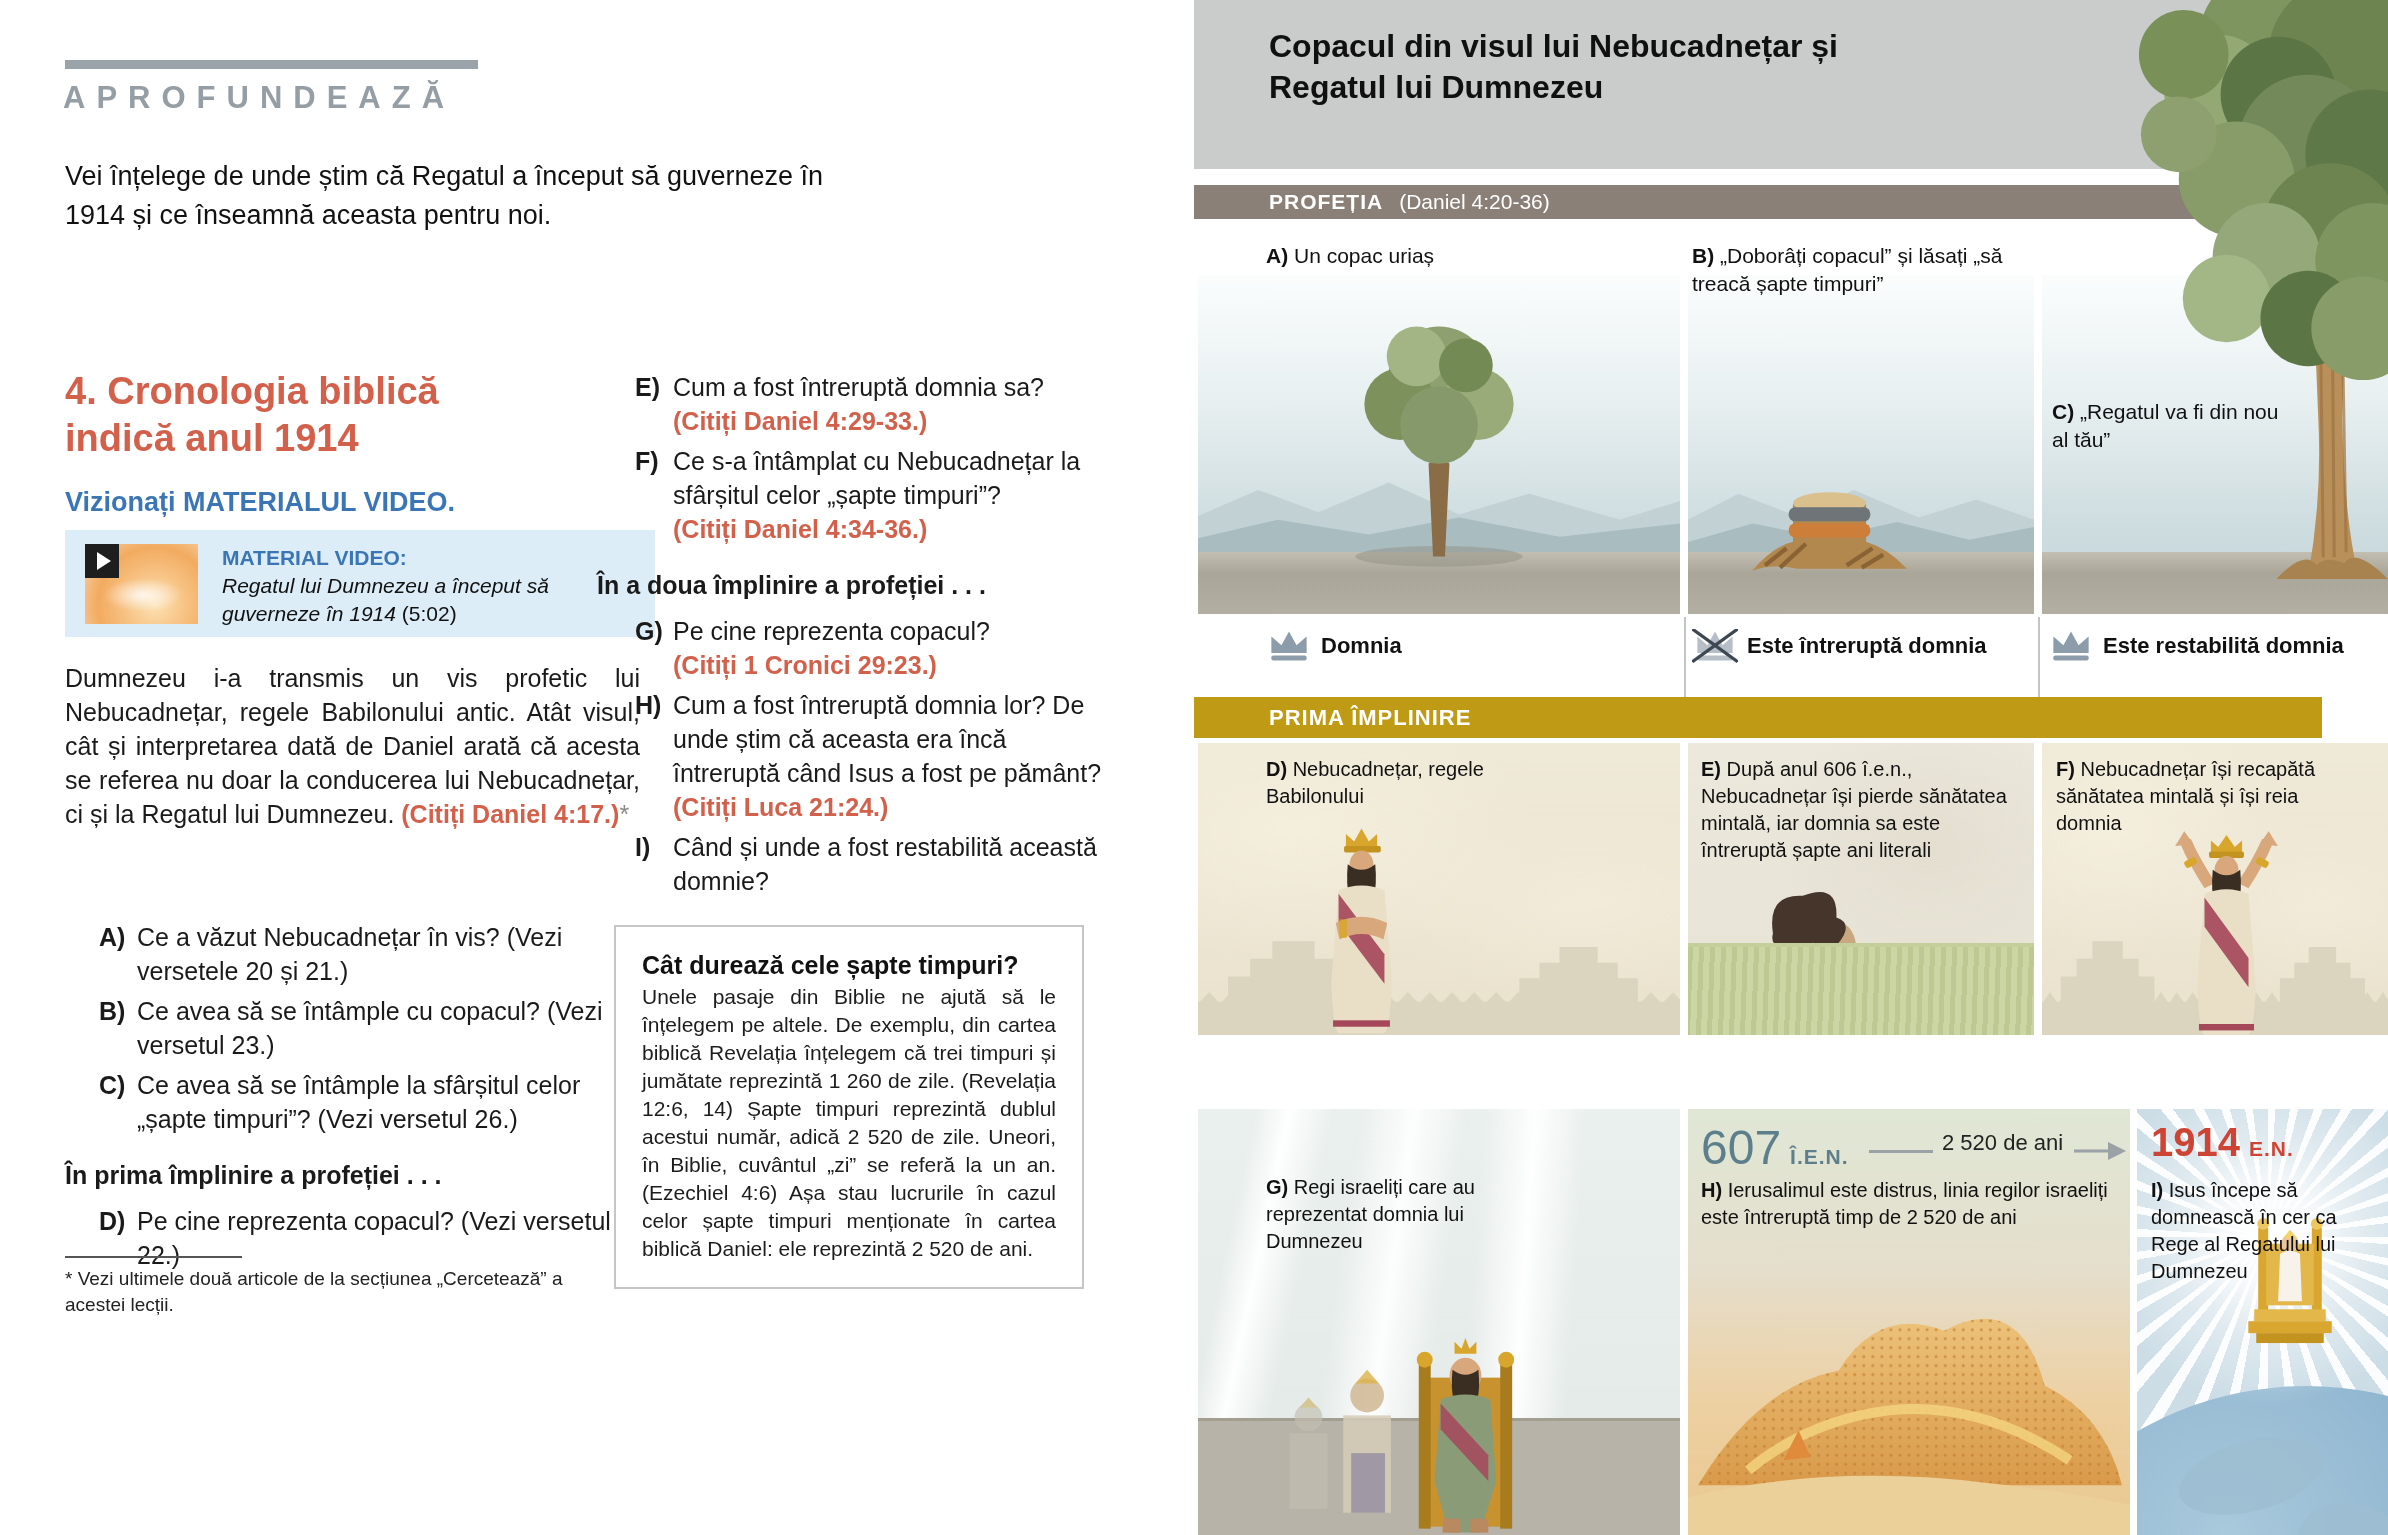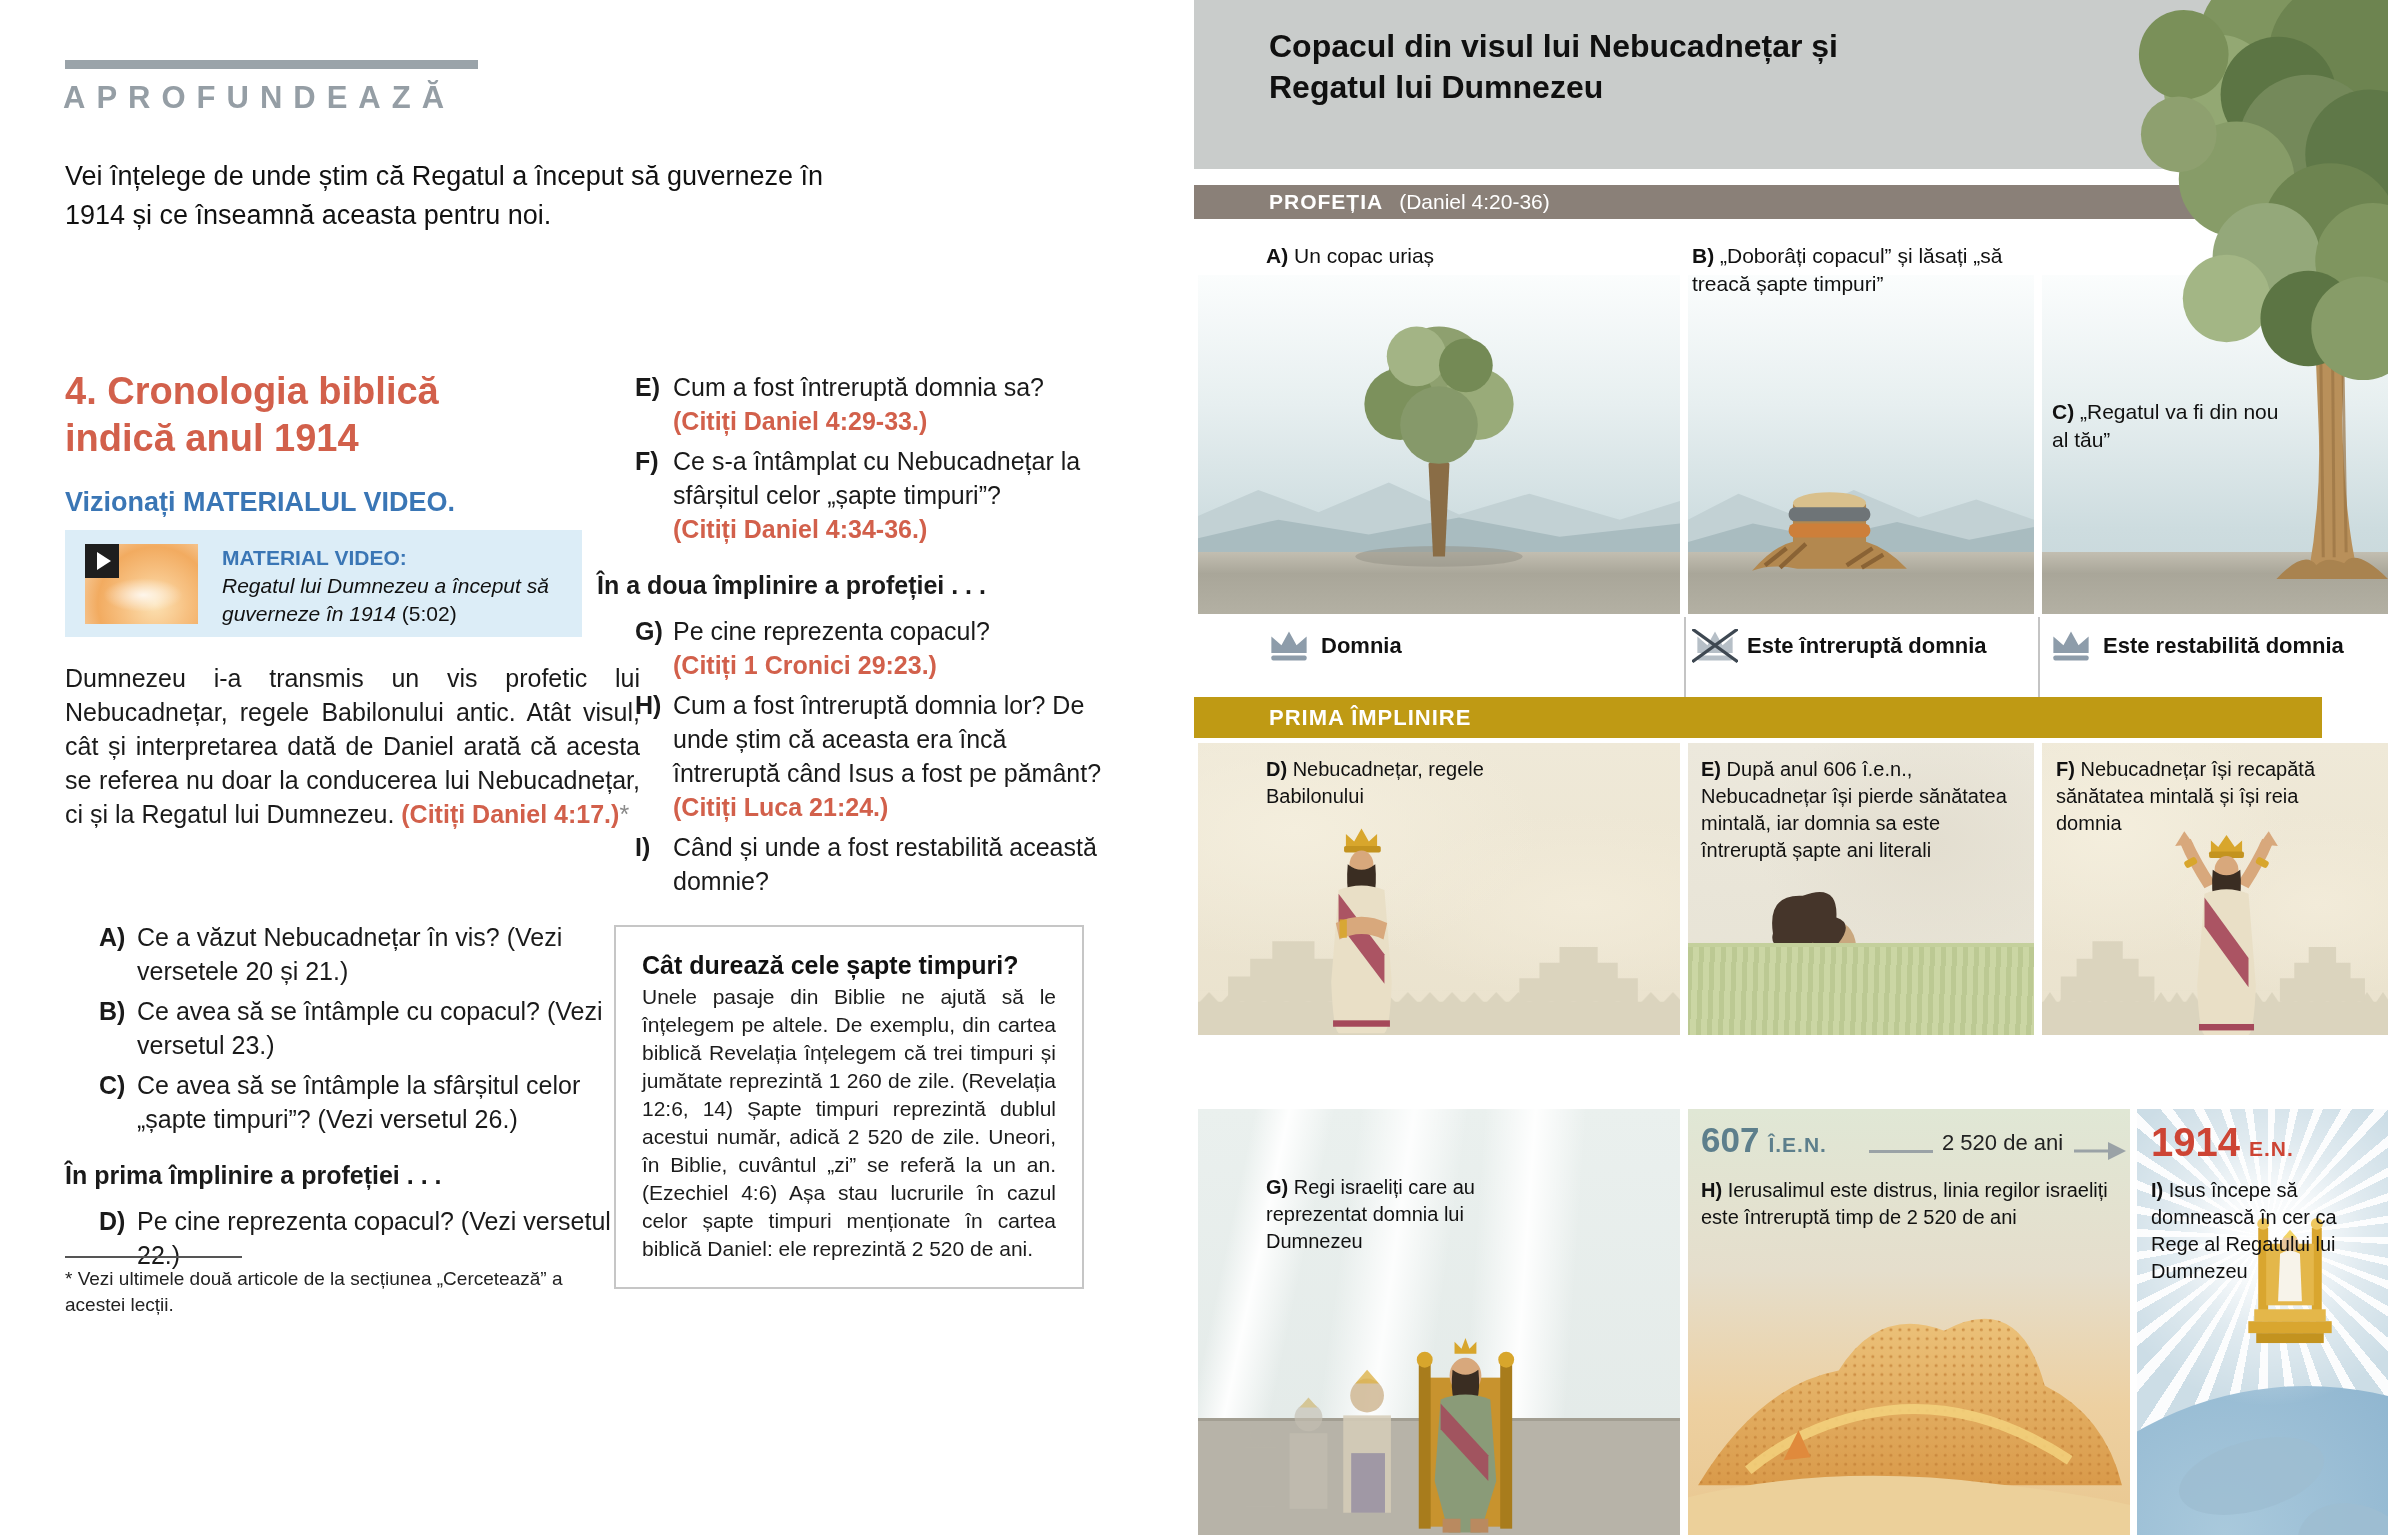--- a/index.html
+++ b/index.html
@@ -14,21 +14,21 @@
         font-family:"Liberation Sans",sans-serif;color:#1a1a1a}
   .abs{position:absolute}
 
   
   #kicker-bar{left:65px;top:60px;width:413px;height:9px;background:#9aa3a9}
   #kicker{left:63px;top:80px;font-size:31px;font-weight:700;letter-spacing:11px;color:var(--kicker-gray)}
   #intro{left:65px;top:157px;width:806px;font-size:27px;line-height:39px;color:#111}
   #lesson-title{left:65px;top:368px;width:428px;font-size:38px;line-height:47px;font-weight:700;color:var(--accent-red)}
   #watch-link{left:65px;top:487px;font-size:27px;font-weight:700;color:var(--link-blue);cursor:pointer}
 
-  #video-box{left:65px;top:530px;width:517px;height:107px;background:var(--video-bg)}
+  #video-box{left:65px;top:530px;width:590px;height:107px;background:var(--video-bg)}
   #video-thumb{position:absolute;left:20px;top:14px;width:113px;height:80px;
      background:radial-gradient(circle at 62% 75%, #fce2b4 0%, #f7c182 35%, #f2ab60 62%, #f8ddbd 100%);cursor:pointer}
   #video-thumb .cloud{position:absolute;left:18px;top:34px;width:80px;height:34px;border-radius:50%;
      background:radial-gradient(ellipse at center,#ffffffcc 0%,#ffffff00 70%)}
   #play-sq{position:absolute;left:0;top:0;width:34px;height:34px;background:#1e1e1e}
   #play-sq .tri{position:absolute;left:12px;top:8px;width:0;height:0;
      border-left:14px solid #fff;border-top:9px solid transparent;border-bottom:9px solid transparent}
   #video-text{position:absolute;left:157px;top:14px;width:348px;font-size:21px;line-height:28px}
   #video-label{color:var(--link-blue);font-weight:700}
   #video-title{font-style:italic;color:#111}
@@ -116,21 +116,21 @@
   #panel-h{left:1688px;top:1109px;width:442px;height:426px;background:
      linear-gradient(180deg,#e0e7d5 0%,#e5decc 38%,#edd0a1 70%,#e9c78f 100%)}
   #panel-i{left:2137px;top:1109px;width:251px;height:426px;background:#ccdde6}
   #g-floor{position:absolute;left:0;bottom:0;width:100%;height:117px;background:#b7b3a8;border-top:3px solid #a29e92}
   #kings-row{position:absolute;left:30px;top:149px;width:308px;height:279px}
   #lbl-g{left:1266px;top:1174px;width:299px}
   #lbl-h{left:1701px;top:1177px;width:418px}
   #lbl-i{left:2151px;top:1177px;width:231px}
 
   #tl-start{left:1701px;top:1120px;display:flex;align-items:baseline;color:var(--year-start)}
-  #tl-start .yr{font-size:35px;font-weight:700}
+  #tl-start .yr{font-size:48px;font-weight:400}
   #tl-start .era{font-size:21px;font-weight:700;margin-left:9px;letter-spacing:1px}
   #tl-line{left:1869px;top:1150px;width:64px;height:3px;background:#9aa2a6}
   #tl-span{left:1942px;top:1130px;font-size:22px;color:#222}
   #tl-arrow{left:2074px;top:1140px;width:52px;height:22px}
   #tl-end{left:2151px;top:1120px;display:flex;align-items:baseline;color:var(--year-end)}
   #tl-end .yr{font-size:40px;font-weight:700}
   #tl-end .era{font-size:21px;font-weight:700;margin-left:9px;letter-spacing:1px}
 
   #i-rays{position:absolute;left:0;top:0;width:100%;height:100%;
      background:repeating-conic-gradient(from 0deg at 52% 30%, rgba(255,255,255,.92) 0deg 3.5deg, rgba(255,255,255,0) 3.5deg 10deg)}

